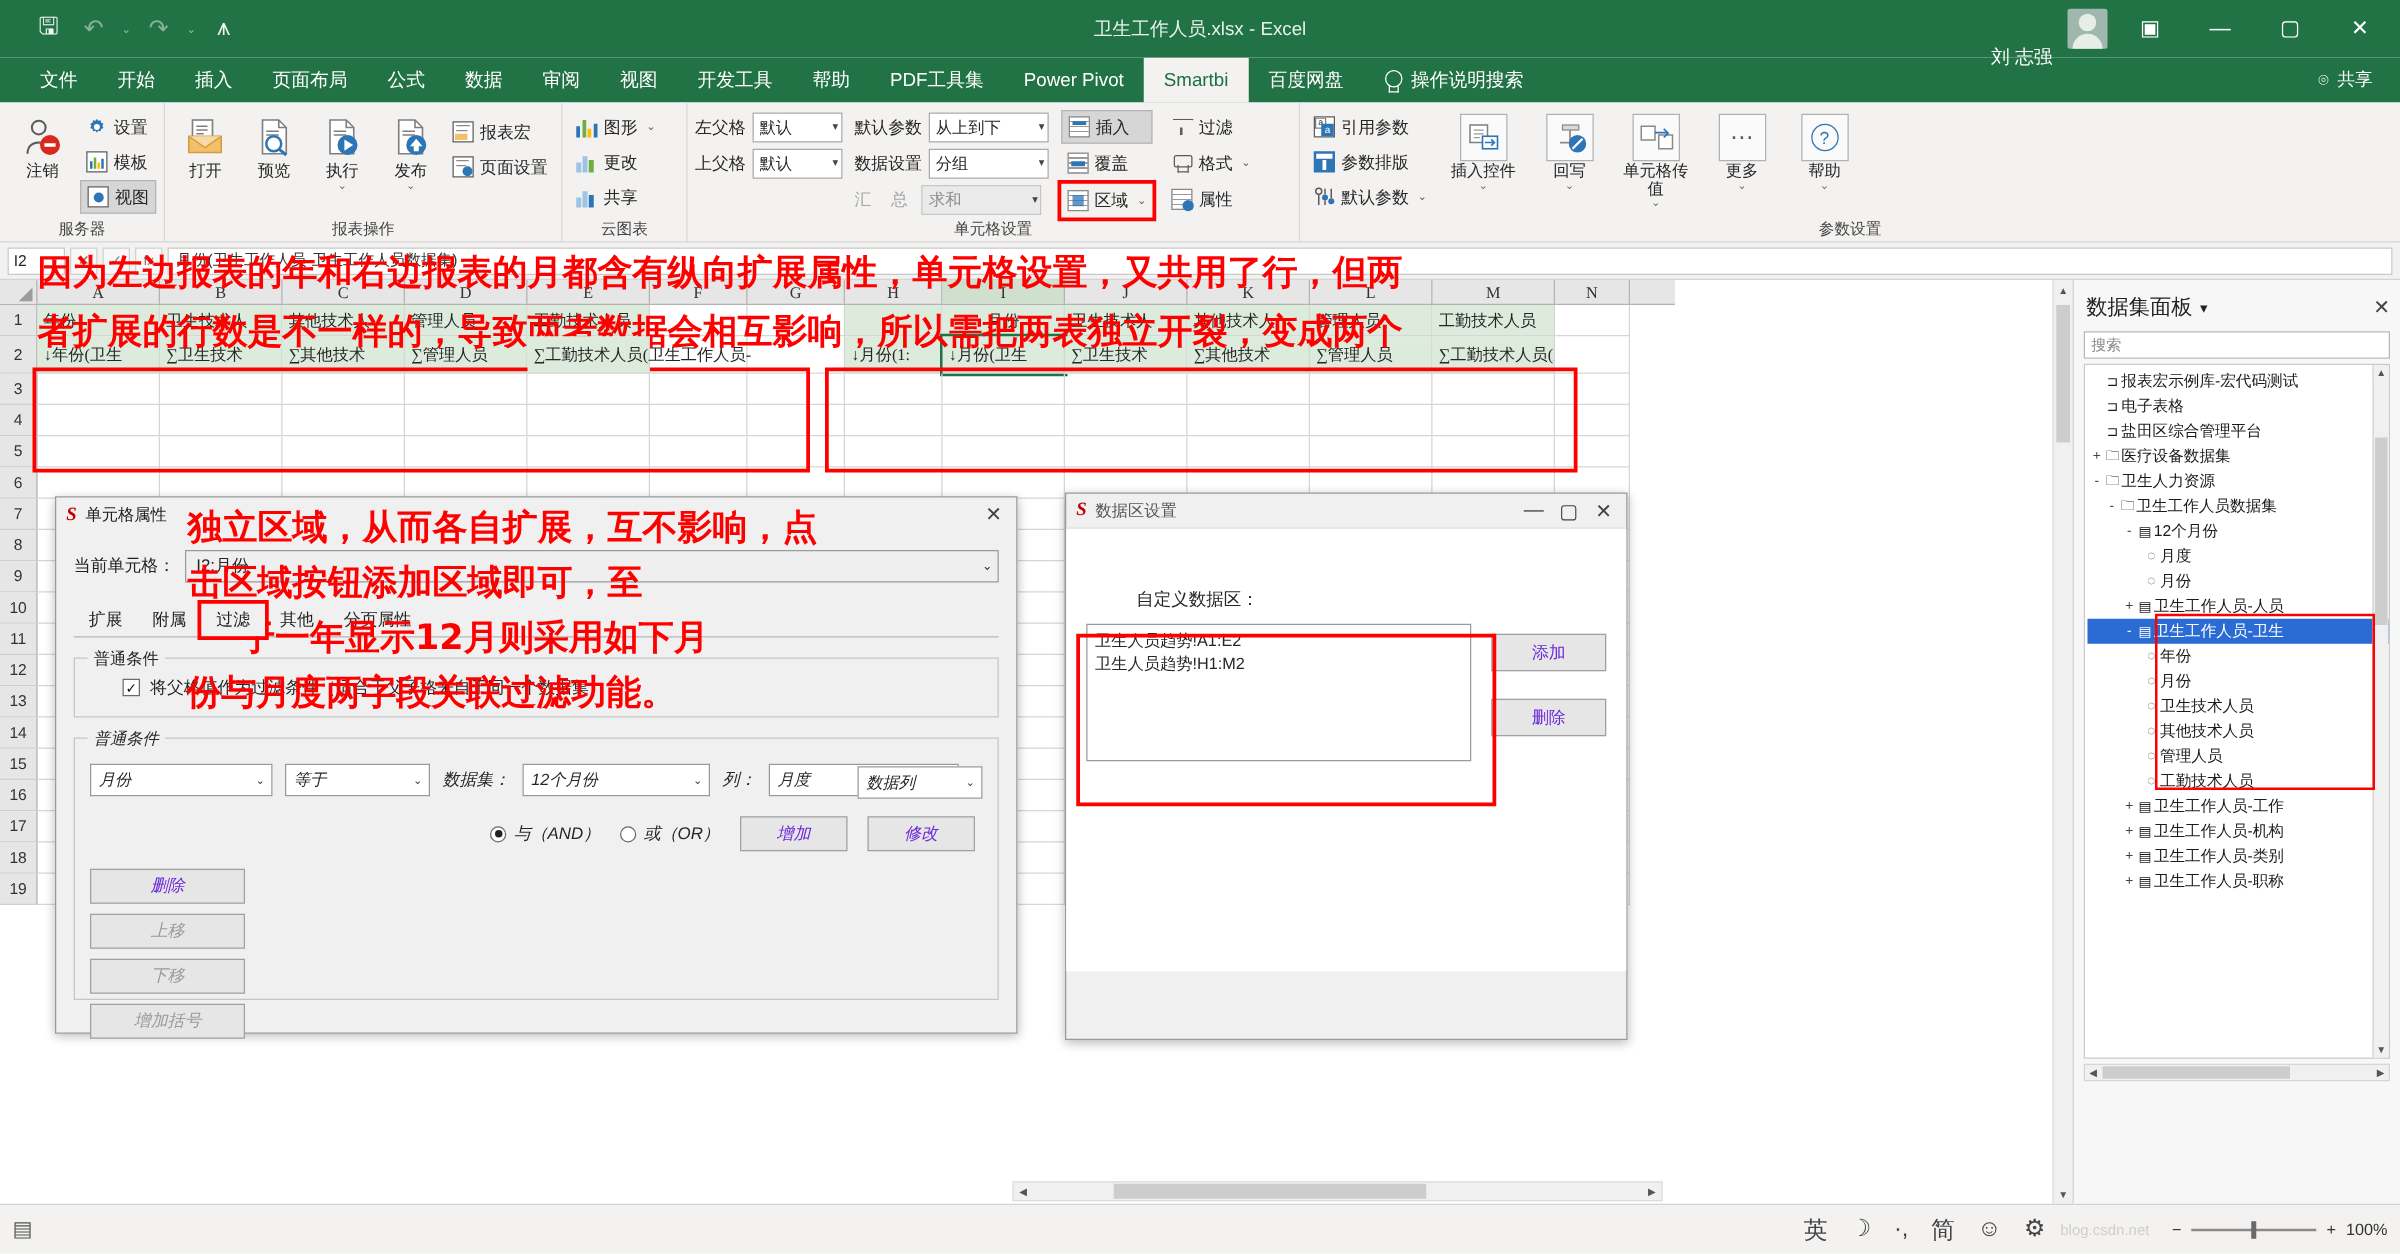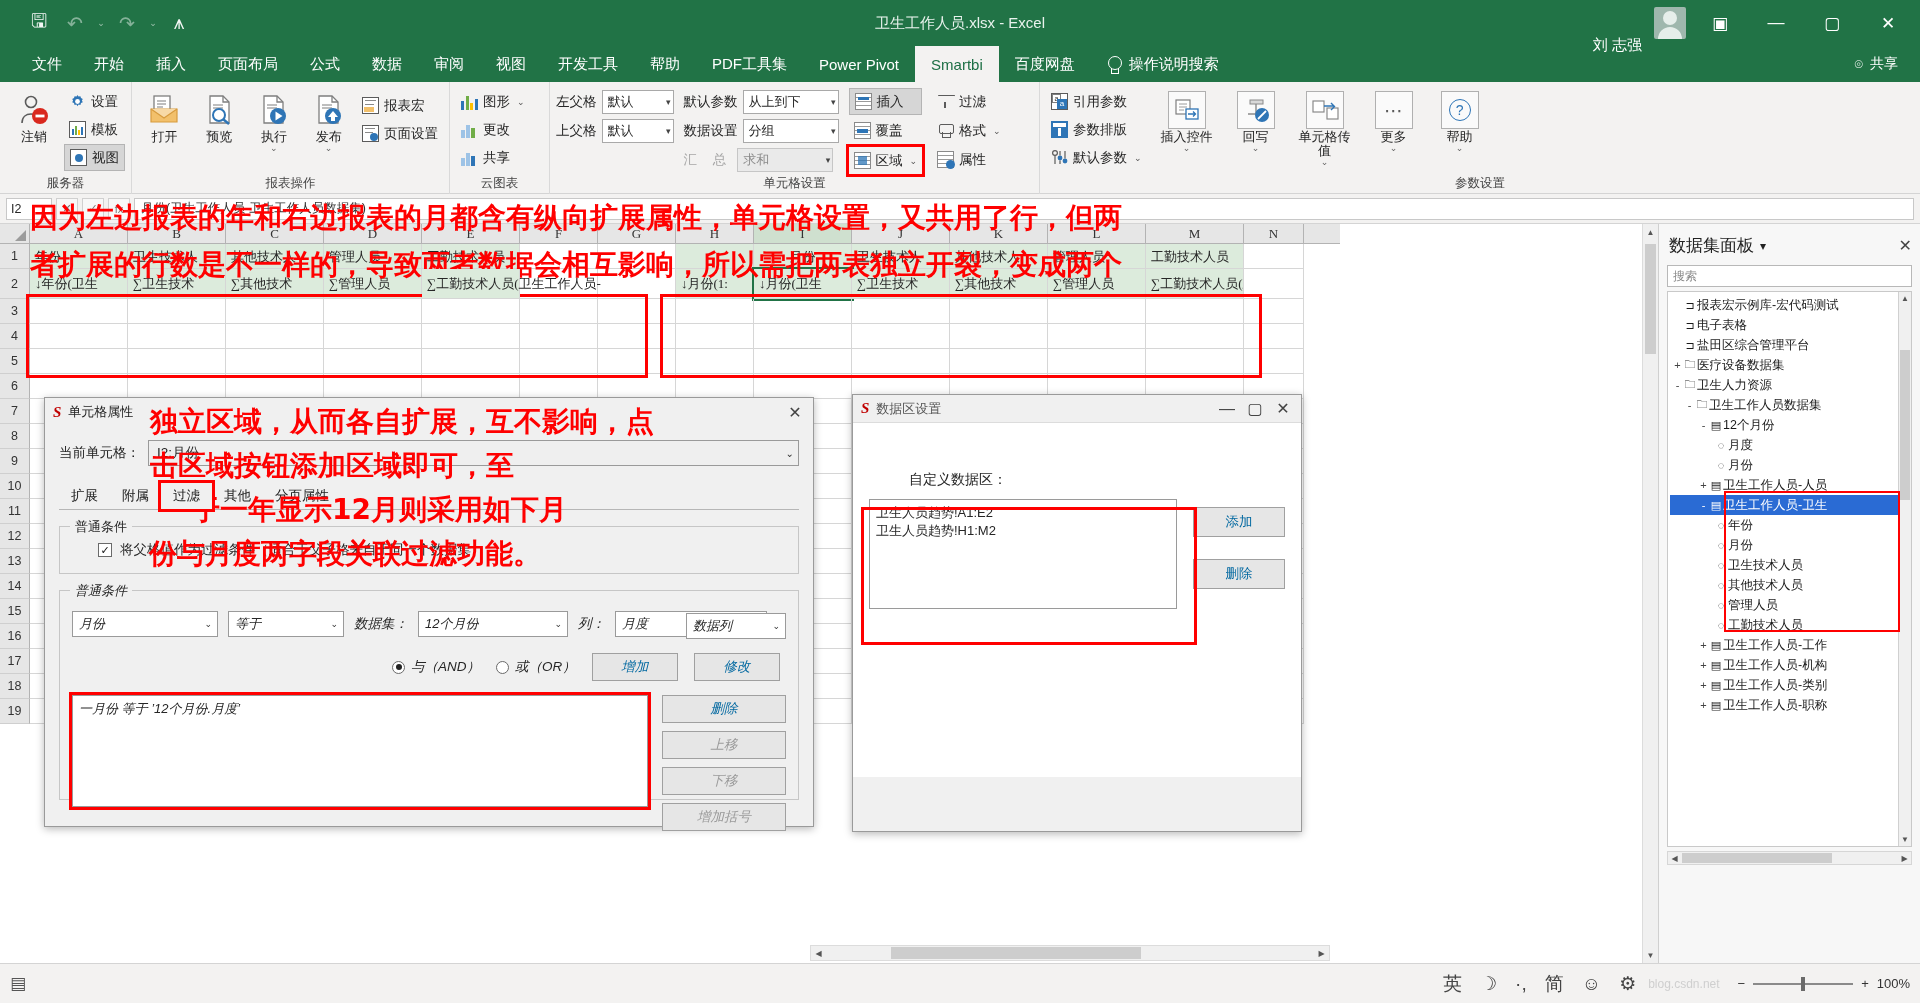--- a/index.html
+++ b/index.html
@@ -110,21 +110,21 @@
   .fld-lbl{ font-size:13.5px; color:#222;}
   .inp{ background:#fff; border:1px solid #9a9a9a; height:26px; display:flex; align-items:center; padding:0 4px 0 8px; font-size:13.5px;}
   .inp.ro{ background:#efefef; }
   .inp .ar{ margin-left:auto; font-size:10px; color:#333;}
   .tabs2{ display:flex; align-items:flex-end; height:30px; border-bottom:1px solid #b6b6b6;}
   .tb2{ padding:4px 12px; font-size:13.5px; color:#222;}
   .tb2.act{ background:#f0f0f0; }
   .grpbox{ border:1px solid #c6c6c6; position:relative; }
   .grpbox > .cap{ position:absolute; top:-9px; left:10px; background:#f0f0f0; padding:0 5px; font-size:13px;}
   .btn{ background:#e6e6e6; border:1px solid #a0a0a0; height:28px; display:flex; align-items:center; justify-content:center;
-        font-size:13.5px; color:#0369a1;}
+        font-size:13.5px; color:#6d28d9;}
   .btn.dis{ color:#9a9a9a; }
   .sel2{ background:#fff; border:1px solid #9a9a9a; height:26px; display:flex; align-items:center; padding:0 2px 0 6px; font-size:13px;}
   .sel2 .ar{ margin-left:auto; font-size:9px; color:#333; padding-right:3px;}
   .ck{ width:14px;height:14px;border:1px solid #6a6a6a;background:#fff;display:inline-flex;align-items:center;justify-content:center;
        font-size:11px;color:#111;}
   .rd{ width:13px;height:13px;border:1px solid #6a6a6a;border-radius:50%;background:#fff;display:inline-flex;align-items:center;justify-content:center;}
   .rd i{ width:6px;height:6px;border-radius:50%;background:#222; display:none;}
   .rd.on i{ display:block;}
   .listbox{ background:#fff; border:1px solid #9a9a9a; font-size:13px; padding:4px 6px; overflow:hidden;}
   
@@ -1104,25 +1104,20 @@
         </span>
         <span style="display:flex;align-items:center;gap:6px;font-size:13.5px">
           <span class="rd"></span>
           <span>或（OR）</span>
         </span>
         <span class="btn" style="width:86px">增加</span>
         <span class="btn" style="width:86px">修改</span>
       </div>
 
       <div style="display:flex; gap:14px; margin-top:14px;">
-        <div style="flex:1; position:relative;">
-          <div class="listbox redbox" style="height:112px; position:relative; z-index:2;">
-            <div>一月份 等于 ’12个月份.月度’</div>
-          </div>
-        </div>
         <div style="width:124px; display:flex; flex-direction:column; gap:8px;">
           <span class="btn">删除</span>
           <span class="btn dis">上移</span>
           <span class="btn dis">下移</span>
           <span class="btn dis">增加括号</span>
         </div>
       </div>
     </div>
   </div>
 </div>

